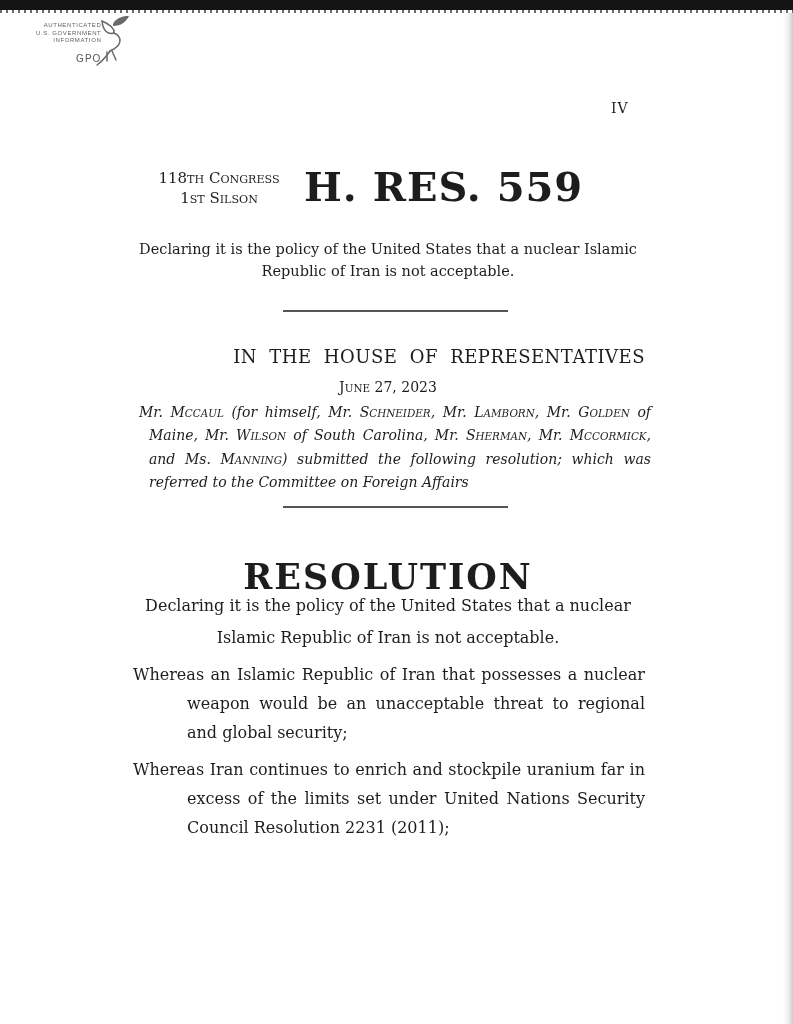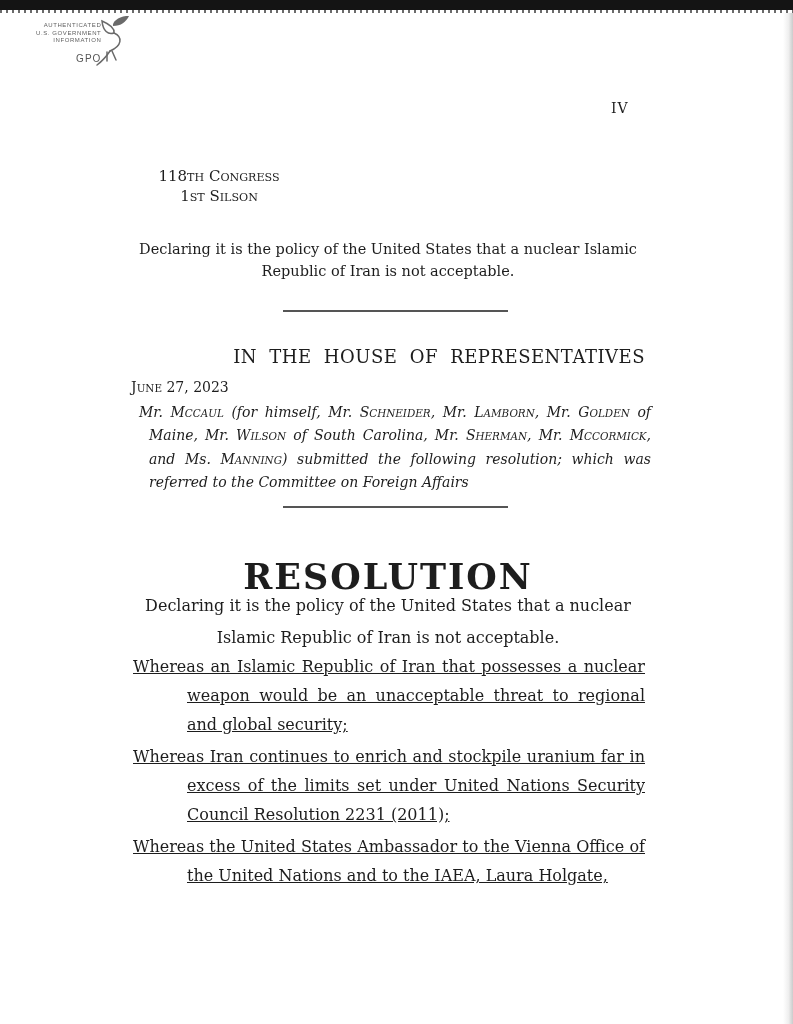--- a/index.html
+++ b/index.html
@@ -37,33 +37,33 @@
   .measure-title { position: absolute; top: 238px; left: 139px; width: 498px;
     margin: 0; text-align: center; font-size: 14.5px; line-height: 22px; }
 
   .rule { position: absolute; left: 283px; width: 225px; border: none; border-top: 2px solid #555; margin: 0; }
   .rule-1 { top: 310px; }
   .rule-2 { top: 506px; }
 
   .chamber-heading { position: absolute; top: 346px; left: 131px; width: 514px; margin: 0;
     text-align: right; font-size: 18px; font-weight: 400; letter-spacing: .5px; word-spacing: 6px; }
   .action-date { position: absolute; top: 379px; left: 131px; width: 514px;
-    font-size: 14px; }
+    text-align: center; font-size: 14px; }
   .sponsor { position: absolute; top: 401px; left: 139px; width: 502px; margin: 0;
     font-size: 14px; line-height: 22.3px; text-align: justify;
     padding-left: 10px; text-indent: -10px; font-style: italic; }
 
   .resolution-heading { position: absolute; top: 556px; left: 131px; width: 514px; margin: 0;
     text-align: center; font-size: 35px; font-weight: 700; letter-spacing: 2px; }
   .resolution-title { position: absolute; top: 590px; left: 139px; width: 498px; margin: 0;
     text-align: center; font-size: 16px; line-height: 32px; }
 
   .whereas { position: absolute; top: 652px; left: 133px; width: 512px; }
-  .clause { margin: 0 0 3px 0; font-size: 16px; line-height: 29px; text-align: justify;
-    padding-left: 54px; text-indent: -54px; text-decoration: underline; }
+  .clause { margin: 8px 0 3px 0; font-size: 16px; line-height: 29px; text-align: justify;
+    padding-left: 54px; text-indent: -54px; }
 </style>
 </head>
 <body>
 
 <div class="scan-bar"></div>
 <div class="scan-dots"></div>
 <div class="page-edge"></div>
 
 <div class="gpo-stamp">
   <div class="stamp-text">
@@ -86,32 +86,32 @@
   </span>
 </div>
 
 <div class="page-number">IV</div>
 
 <div class="doc-header">
   <div class="congress-session">
     <div><span>118</span><span class="sc">TH</span><span> C</span><span class="sc">ONGRESS</span></div>
     <div><span>1</span><span class="sc">ST</span><span> S</span><span class="sc">ILSON</span></div>
   </div>
+  <div class="bill-number">H. RES. 559</div>
 </div>
 
 <p class="measure-title">Declaring it is the policy of the United States that a nuclear Islamic Republic of Iran is not acceptable.</p>
 
 <hr class="rule rule-1">
 
 <h2 class="chamber-heading">IN THE HOUSE OF REPRESENTATIVES</h2>
 <div class="action-date"><span>J</span><span class="sc">UNE</span><span> 27, 2023</span></div>
 <p class="sponsor"><span>Mr. M</span><span class="sc">CCAUL</span><span> (for himself, Mr. S</span><span class="sc">CHNEIDER</span><span>, Mr. L</span><span class="sc">AMBORN</span><span>, Mr. G</span><span class="sc">OLDEN</span><span> of Maine, Mr. W</span><span class="sc">ILSON</span><span> of South Carolina, Mr. S</span><span class="sc">HERMAN</span><span>, Mr. M</span><span class="sc">CCORMICK</span><span>, and Ms. M</span><span class="sc">ANNING</span><span>) submitted the following resolution; which was referred to the Committee on Foreign Affairs</span></p>
 
 <hr class="rule rule-2">
 
 <h1 class="resolution-heading">RESOLUTION</h1>
 <p class="resolution-title">Declaring it is the policy of the United States that a nuclear Islamic Republic of Iran is not acceptable.</p>
 
 <div class="whereas">
     <p class="clause">Whereas an Islamic Republic of Iran that possesses a nuclear weapon would be an unacceptable threat to regional and global security;</p>
     <p class="clause">Whereas Iran continues to enrich and stockpile uranium far in excess of the limits set under United Nations Security Council Resolution 2231 (2011);</p>
-    <p class="clause">Whereas the United States Ambassador to the Vienna Office of the United Nations and to the IAEA, Laura Holgate,</p>
   </div>
 
 </body></html>

